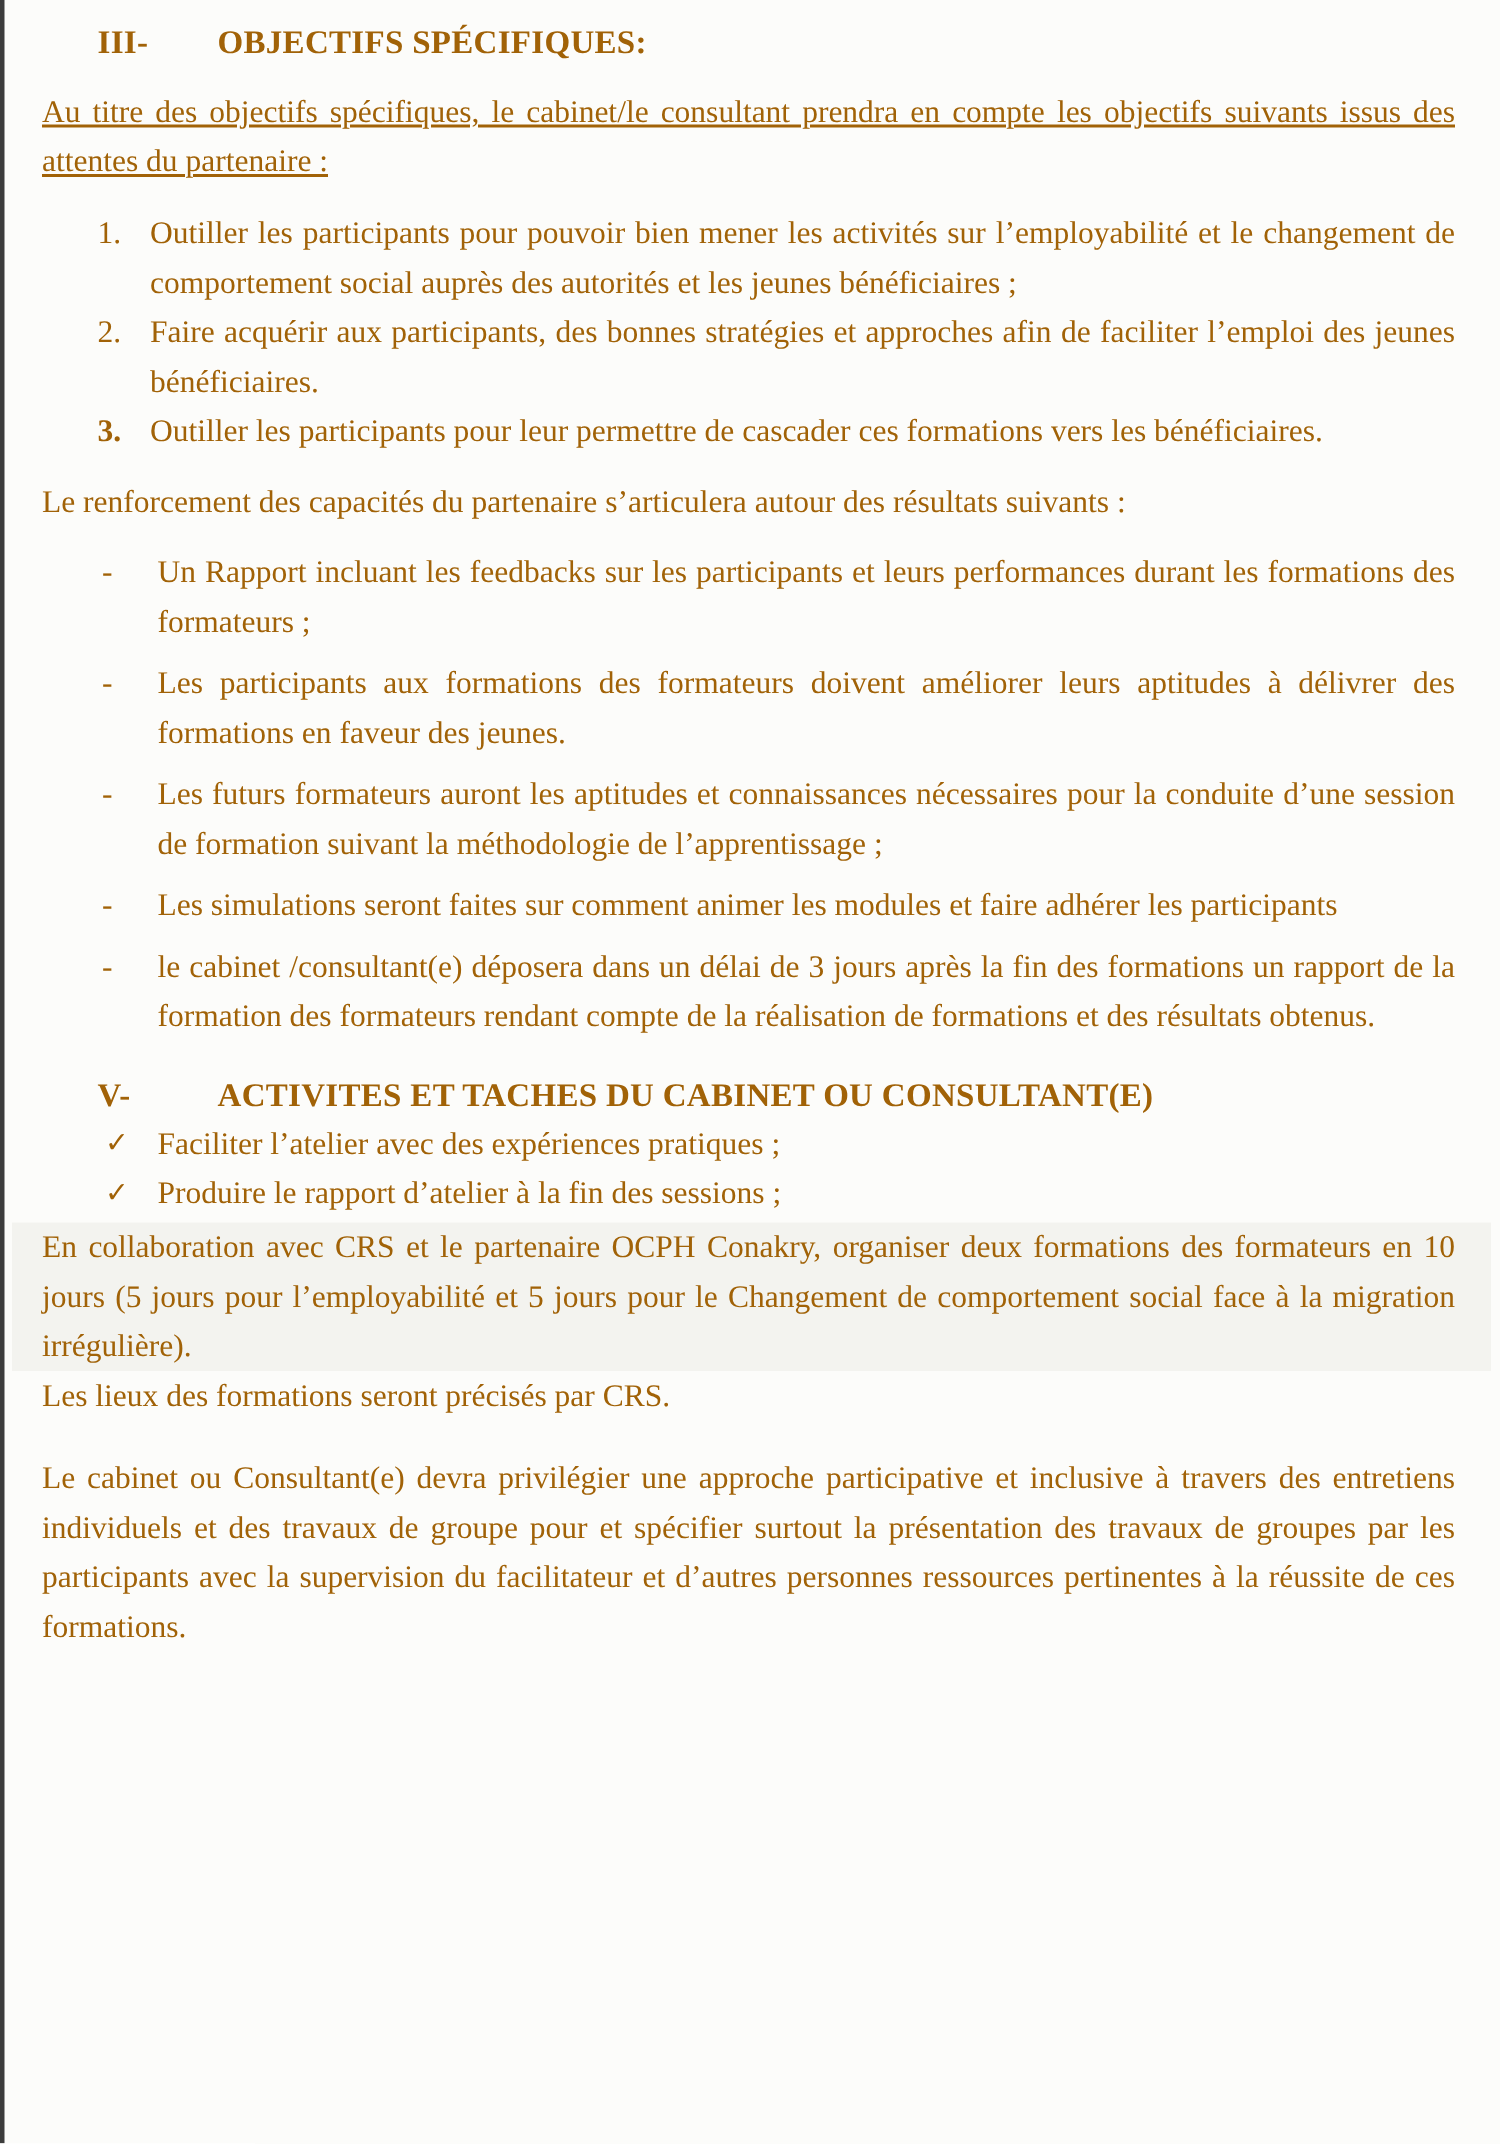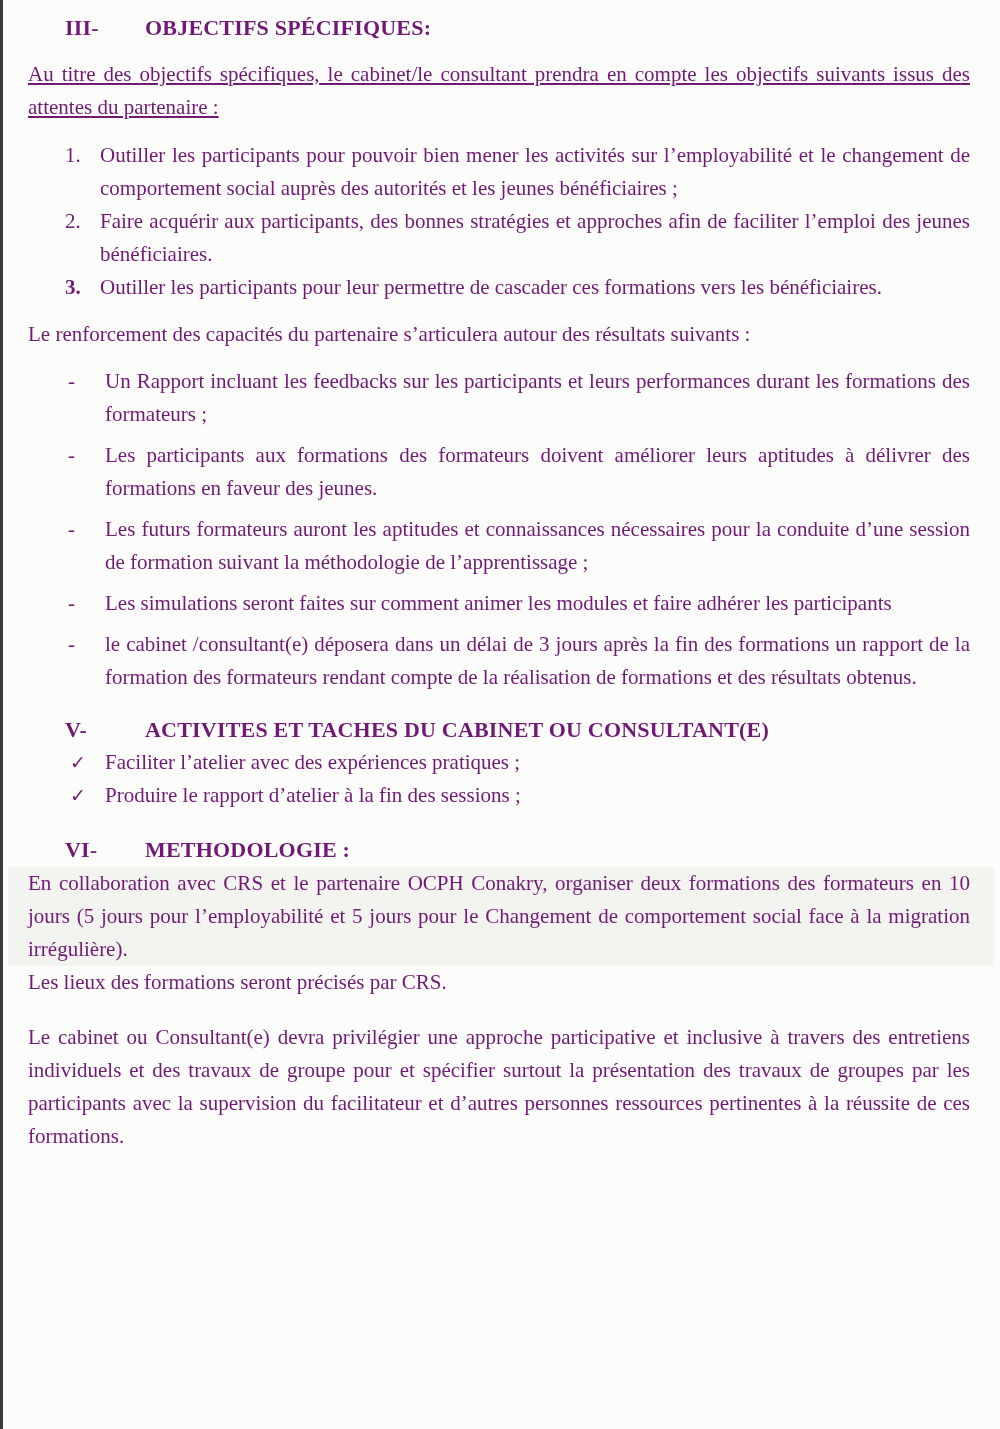--- a/index.html
+++ b/index.html
@@ -9,21 +9,21 @@
   }
   .page {
     position: relative;
     width: 1000px;
     height: 1429px;
     box-sizing: border-box;
     background: #fcfcfa;
     font-family: "Liberation Serif", "DejaVu Serif", serif;
     font-size: 21px;
     line-height: 33px;
-    color: #701a75;
+    color: #a16207;
     padding: 14px 30px 0 28px;
     overflow: hidden;
   }
   .scan-edge {
     position: absolute;
     left: 0;
     top: 0;
     width: 3px;
     height: 100%;
     background: #3c3c3c;
@@ -163,21 +163,18 @@
     <div class="li check-item">
       <span class="marker">✓</span>
       <span class="li-text">Faciliter l’atelier avec des expériences pratiques ;</span>
     </div>
     <div class="li check-item">
       <span class="marker">✓</span>
       <span class="li-text">Produire le rapport d’atelier à la fin des sessions ;</span>
     </div>
   </div>
 
-  <h2 class="sec" id="h6">
-    <span class="num">VI-</span><span class="title">METHODOLOGIE :</span>
-  </h2>
 
   <p class="para band" id="p-method1">En collaboration avec CRS et le partenaire OCPH Conakry, organiser deux formations des formateurs en 10 jours (5 jours pour l’employabilité et 5 jours pour le Changement de comportement social face à la migration irrégulière).</p>
   <p class="para" id="p-method2">Les lieux des formations seront précisés par CRS.</p>
 
   <p class="para" id="p-closing">Le cabinet ou Consultant(e) devra privilégier une approche participative et inclusive à travers des entretiens individuels et des travaux de groupe pour et spécifier surtout la présentation des travaux de groupes par les participants avec la supervision du facilitateur et d’autres personnes ressources pertinentes à la réussite de ces formations.</p>
 </div>
 
 </body></html>

